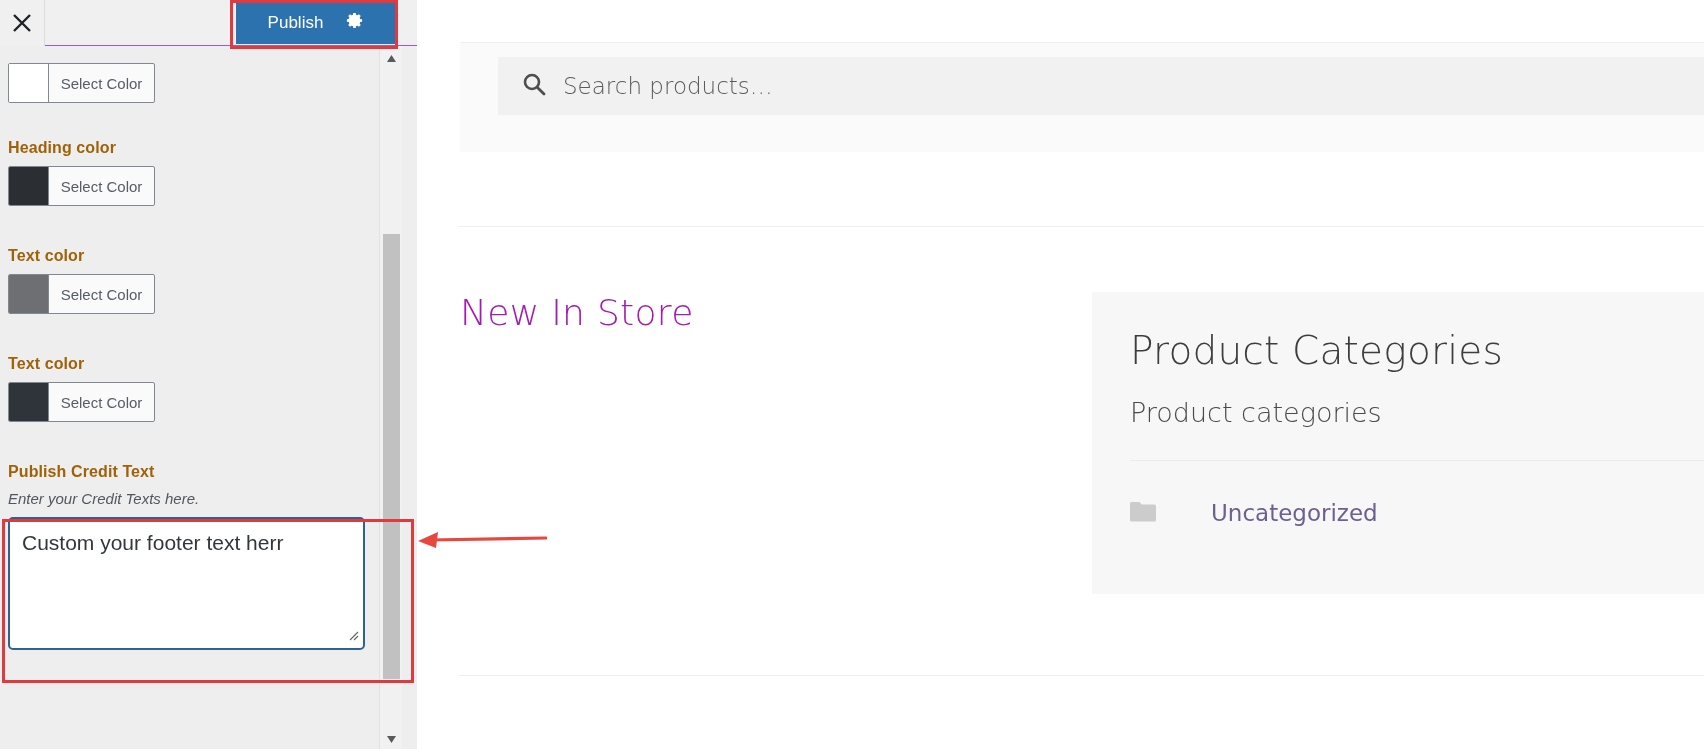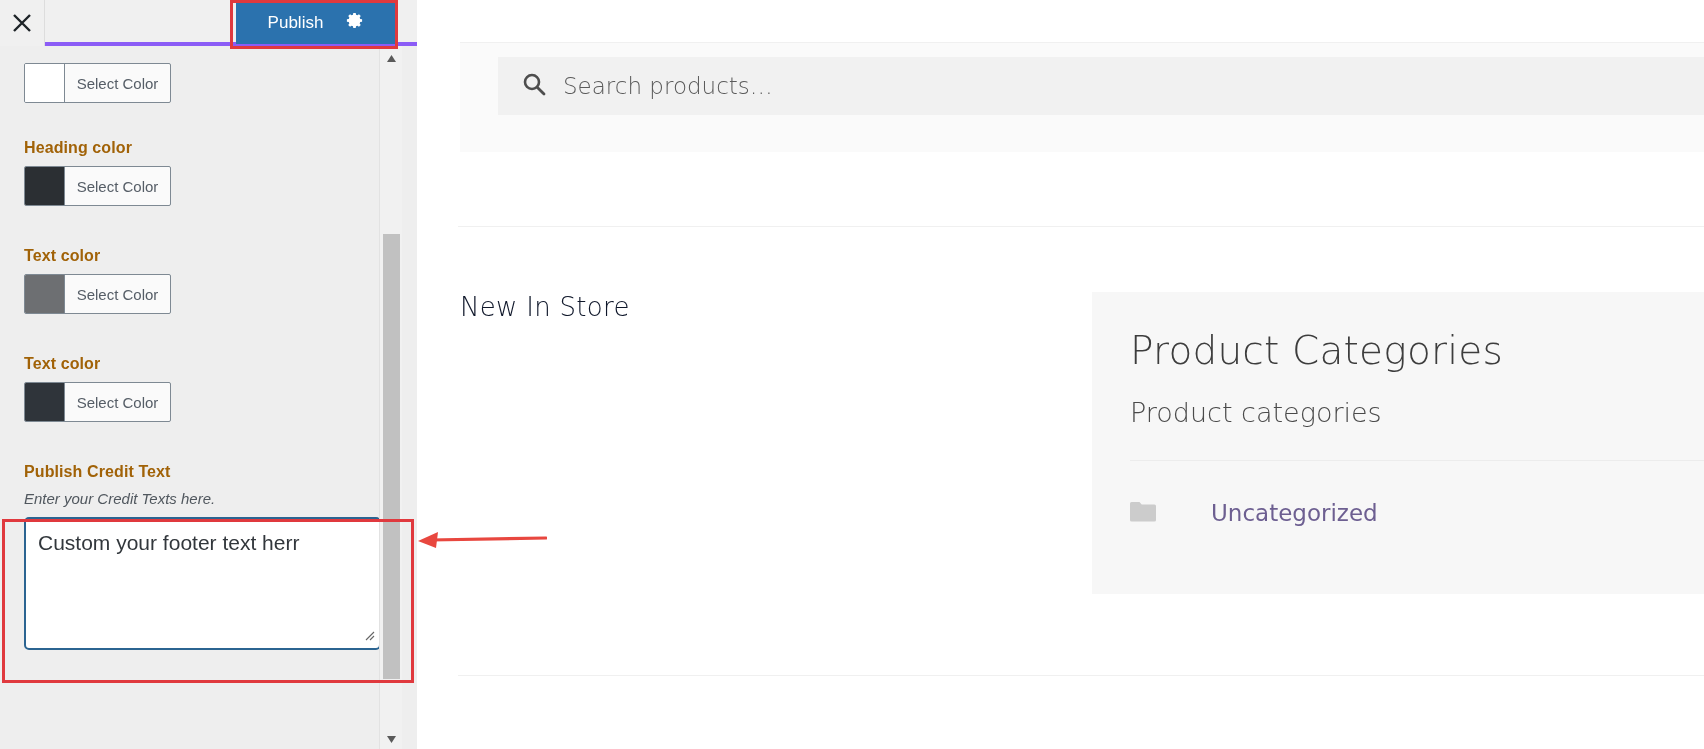--- a/index.html
+++ b/index.html
@@ -15,21 +15,21 @@
   .customizer {
     position: absolute; left: 0; top: 0;
     width: 417px; height: 749px;
     background: #eeeeee;
     border-right: 1px solid #dddddd;
   }
   .cust-header {
     position: absolute; left: 0; top: 0;
     width: 417px; height: 48px;
     background: #f0f0f0;
-    border-bottom: 6px solid #8b5cf6;
+    border-bottom: 3px solid #8b5cf6;
   }
   .close-btn {
     position: absolute; left: 0; top: 0;
     width: 45px; height: 46px;
     background: #f0f0f0;
     border-right: 1px solid #dddddd;
     display: flex; align-items: center; justify-content: center;
     cursor: pointer;
   }
   .close-btn svg { display: block; }
@@ -47,21 +47,21 @@
   }
   .gear-ico { display: block; }
 
   
   .cust-body {
     position: absolute; left: 0; top: 46px;
     width: 417px; height: 703px;
     background: #eeeeee;
     overflow: hidden;
   }
-  .ctrl { position: absolute; left: 24px; }
+  .ctrl { position: absolute; left: 8px; }
   .ctrl-label {
     font-size: 16px; font-weight: bold; color: #a16207;
     margin-bottom: 9px;
     letter-spacing: .1px;
   }
   .ctrl-desc {
     font-size: 15px; font-style: italic; color: #50575e;
     margin-bottom: 10px;
   }
   .color-picker {
@@ -149,21 +149,21 @@
     font-family: "DejaVu Sans", sans-serif;
     font-weight: 300;
   }
   .pv-divider {
     position: absolute; left: 458px; top: 226px;
     width: 1246px; height: 1px;
     background: #f0f0f0;
   }
   .new-in-store {
     position: absolute; left: 460px; top: 292px;
-    font-size: 26px; font-weight: 300; color: #0f172a;
+    font-size: 36px; font-weight: 300; color: #a21caf;
     font-family: "DejaVu Sans", sans-serif;
     letter-spacing: .3px;
   }
   .cat-widget {
     position: absolute; left: 1092px; top: 292px;
     width: 612px; height: 302px;
     background: #f7f7f7;
   }
   .cat-title {
     position: absolute; left: 38px; top: 36px;

